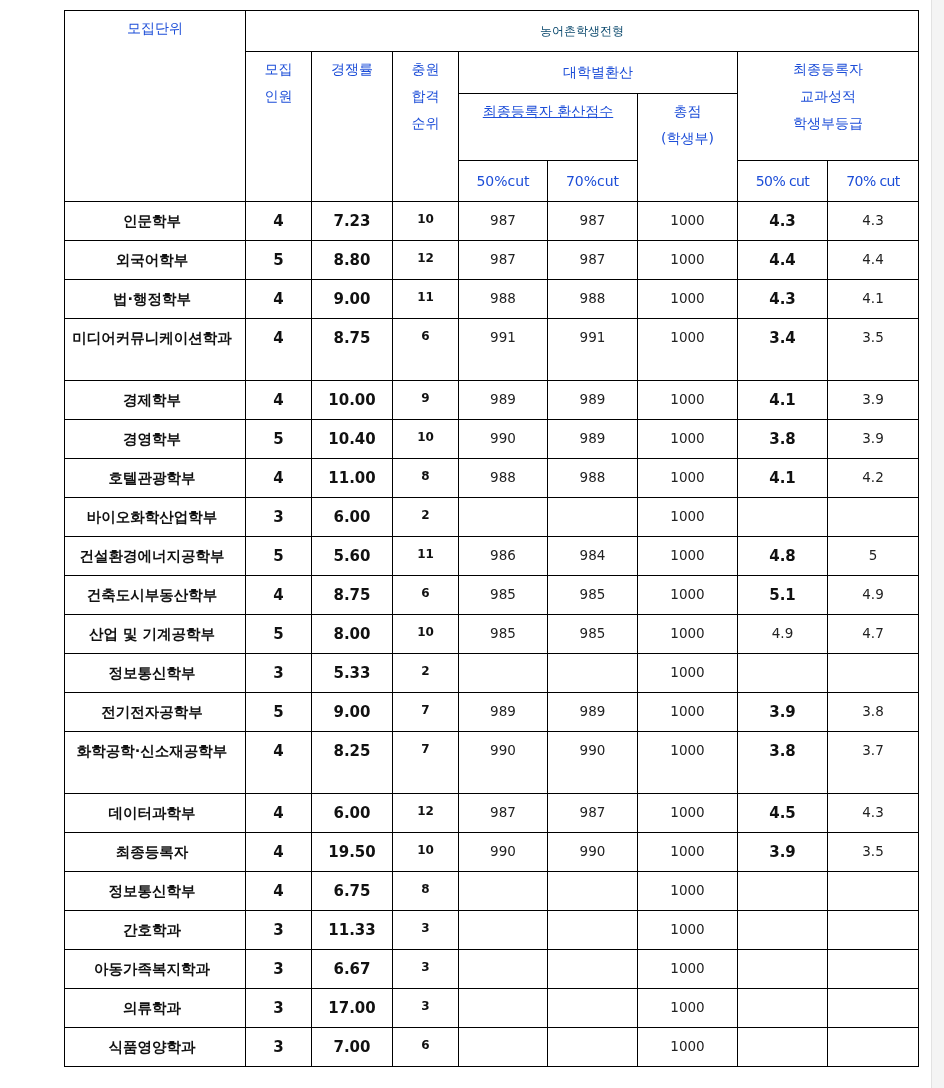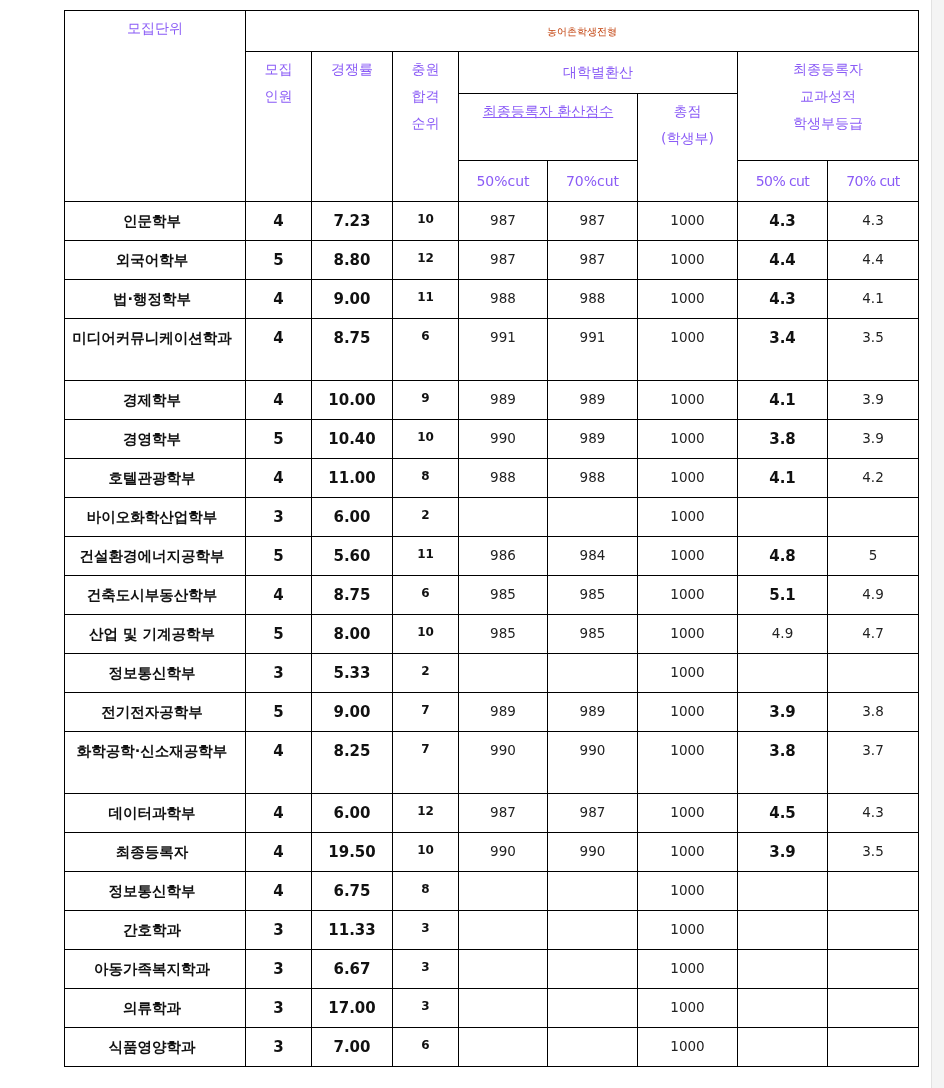--- a/index.html
+++ b/index.html
@@ -1,22 +1,22 @@
 <!DOCTYPE html>
 <html><head>
   <meta charset="utf-8">
   <style>
     html, body { margin: 0; padding: 0; background: #ffffff; }
     body { width: 944px; height: 1088px; position: relative; overflow: hidden;
            font-family: "DejaVu Sans", "Liberation Sans", sans-serif; color: #111; }
     .scroll-track { position: absolute; right: 0; top: 0; width: 12px; height: 1088px; background: #f4f4f4; border-left: 1px solid #e2e2e2; }
     table { position: absolute; left: 64px; top: 10px; border-collapse: collapse; table-layout: fixed; width: 854px; }
     td, th { border: 1.5px solid #000; text-align: center; font-weight: normal; padding: 0; }
-    th { vertical-align: top; font-size: 14px; line-height: 27px; color: #8b5cf6; }
-    .title { color: #c2410c; vertical-align: middle; font-size: 10px; height: 40px; text-align: center; }
+    th { vertical-align: top; font-size: 14px; line-height: 27px; color: #1d4ed8; }
+    .title { color: #0c4a6e; vertical-align: middle; font-size: 12px; height: 40px; text-align: center; }
     th.top-pad { padding-top: 4px; }
     th.mid { vertical-align: middle; }
     .cut { font-size: 14px; vertical-align: middle; height: 40px; }
     .cut2 { font-size: 14px; letter-spacing: -0.6px; vertical-align: middle; }
     tbody td { height: 39px; font-size: 14px; vertical-align: top; padding-top: 10px; box-sizing: border-box; }
     tbody tr.tall td { height: 62px; }
     td.name { font-weight: bold; font-size: 14.5px; line-height: 28px; padding-top: 5px; padding-left: 4px; padding-right: 10px; }
     td.b { font-weight: bold; font-size: 15px; }
     td.b2 { font-weight: bold; font-size: 12px; }
     td.n { font-size: 13.5px; color: #222; }

